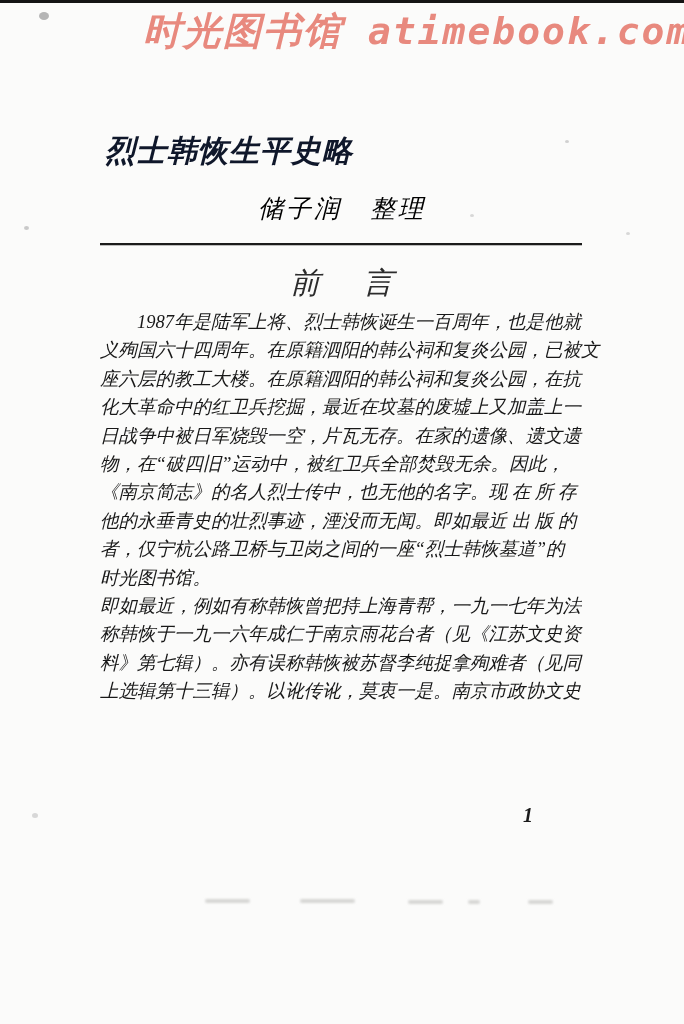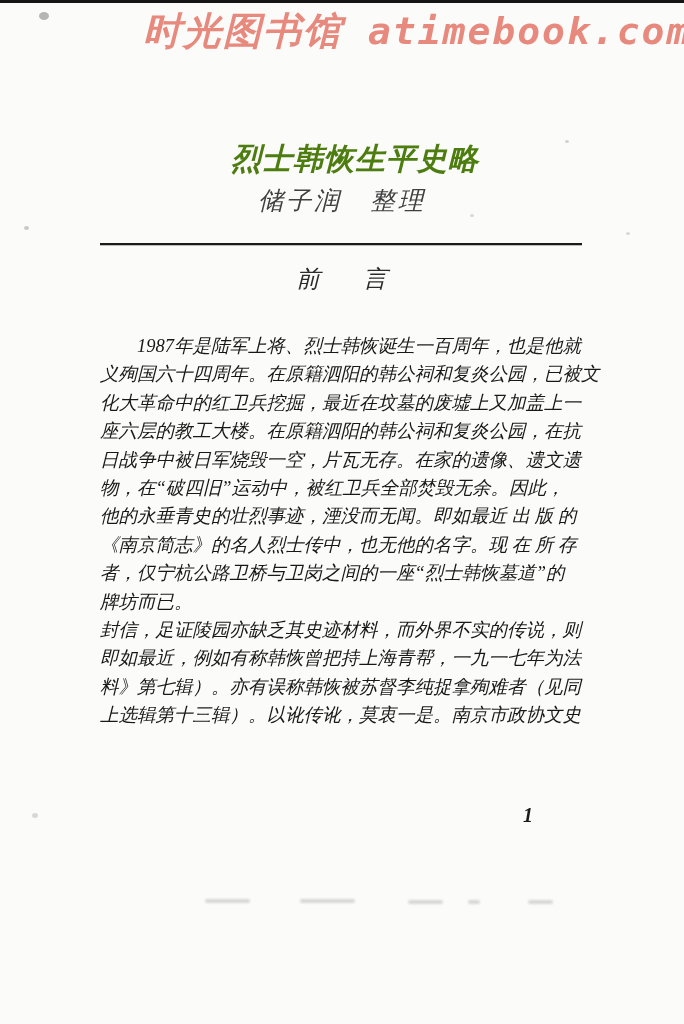--- a/index.html
+++ b/index.html
@@ -42,54 +42,53 @@
     font-size: 38px;
     letter-spacing: 2px;
     white-space: nowrap;
   }
 
   
   .col { position: absolute; left: 100px; width: 484px; }
 
   .doc-title {
     top: 126px;
-    margin: 13px;
-    text-align: center;
+    margin: 5px;
     font-size: 30px;
     font-weight: bold;
     letter-spacing: 1px;
-    color: #4d7c0f;
+    color: #0f172a;
   }
   .byline {
-    top: 184px;
+    top: 192px;
     text-align: center;
     font-size: 25px;
     letter-spacing: 3px;
-    color: #404040;
+    color: #000000;
   }
   .byline .gap { display: inline-block; width: 28px; }
 
   .rule {
     position: absolute;
     top: 243px; left: 100px;
     width: 482px; height: 2px;
     background: #1b1b1b;
     box-shadow: 0 1px 0 rgba(0,0,0,0.25);
   }
 
   .section-heading {
     top: 263px;
     text-align: center;
-    font-size: 24px;
+    font-size: 30px;
     letter-spacing: 1px;
     color: #2c2c2c;
   }
   .section-heading .gap { display: inline-block; width: 42px; }
 
-  .body-text { top: 332px; }
+  .body-text { top: 308px; }
   .line {
     height: 28.4px;
     line-height: 28.4px;
     font-size: 18.5px;
     white-space: nowrap;
     color: #181818;
   }
   .line.indent { text-indent: 37px; }
 
   .page-number {
@@ -126,30 +125,30 @@
 
   <div class="rule"></div>
 
   <div class="col section-heading">
     <span>前</span><span class="gap"></span><span>言</span>
   </div>
 
   <div class="col body-text">
     <div class="line indent">1987年是陆军上将、烈士韩恢诞生一百周年，也是他就</div>
     <div class="line">义殉国六十四周年。在原籍泗阳的韩公祠和复炎公园，已被文</div>
+    <div class="line">座六层的教工大楼。在原籍泗阳的韩公祠和复炎公园，在抗</div>
     <div class="line">化大革命中的红卫兵挖掘，最近在坟墓的废墟上又加盖上一</div>
-    <div class="line">座六层的教工大楼。在原籍泗阳的韩公祠和复炎公园，在抗</div>
     <div class="line">日战争中被日军烧毁一空，片瓦无存。在家的遗像、遗文遗</div>
     <div class="line">物，在“破四旧”运动中，被红卫兵全部焚毁无余。因此，</div>
+    <div class="line">《南京简志》的名人烈士传中，也无他的名字。现 在 所 存</div>
     <div class="line">他的永垂青史的壮烈事迹，湮没而无闻。即如最近 出 版 的</div>
-    <div class="line">《南京简志》的名人烈士传中，也无他的名字。现 在 所 存</div>
     <div class="line">者，仅宁杭公路卫桥与卫岗之间的一座“烈士韩恢墓道”的</div>
-    <div class="line">牌坊而已。</div>
-    <div class="line">封信，足证陵园亦缺乏其史迹材料，而外界不实的传说，则</div>
+    <div class="line">时光图书馆。</div>
     <div class="line">即如最近，例如有称韩恢曾把持上海青帮，一九一七年为法</div>
+    <div class="line">称韩恢于一九一六年成仁于南京雨花台者（见《江苏文史资</div>
     <div class="line">料》第七辑）。亦有误称韩恢被苏督李纯捉拿殉难者（见同</div>
     <div class="line">上选辑第十三辑）。以讹传讹，莫衷一是。南京市政协文史</div>
   </div>
 
   <div class="page-number">1</div>
 
   <div class="ghost" style="left:205px; top:899px; width:45px;"></div>
   <div class="ghost" style="left:300px; top:899px; width:55px;"></div>
   <div class="ghost" style="left:408px; top:900px; width:35px;"></div>
   <div class="ghost" style="left:468px; top:900px; width:12px;"></div>

